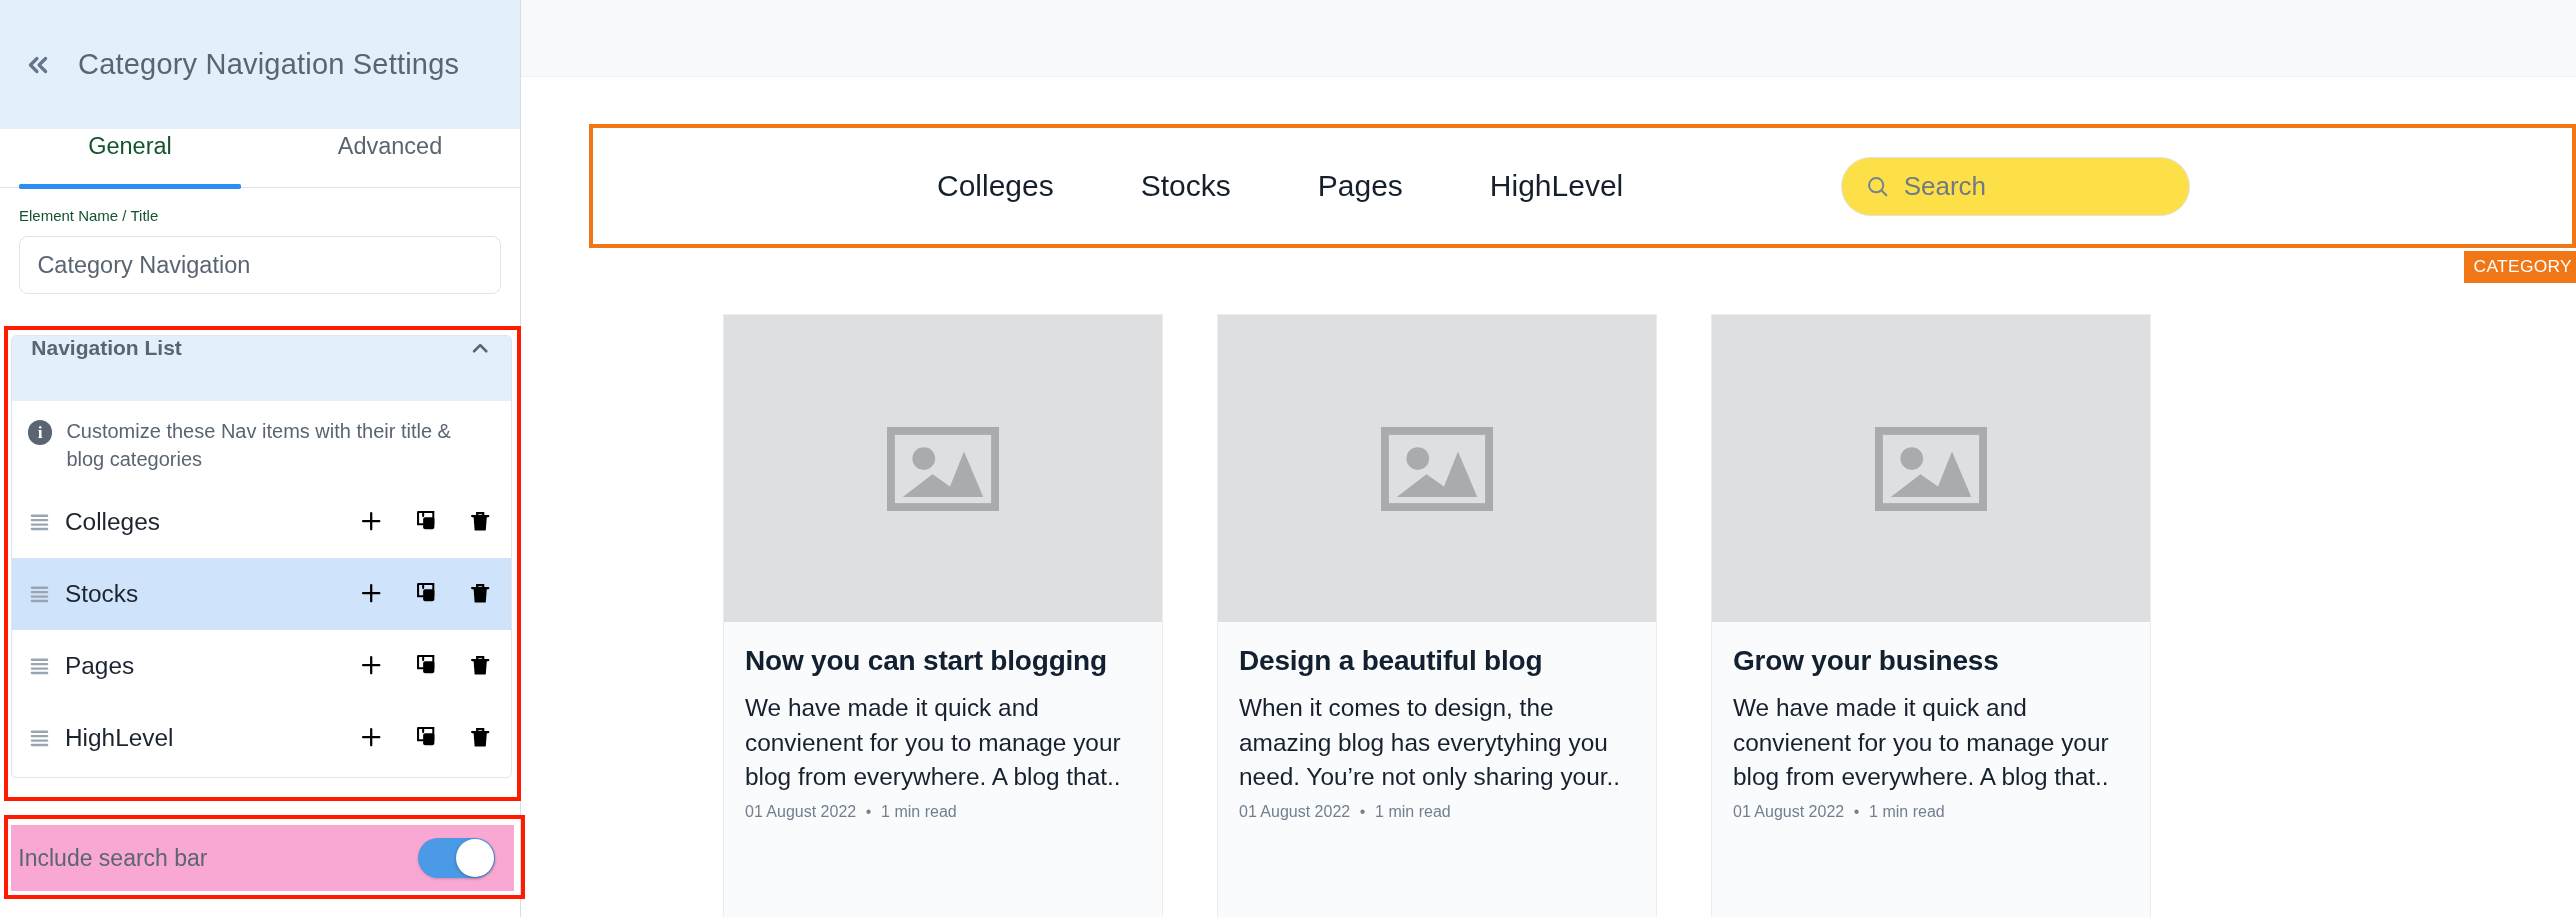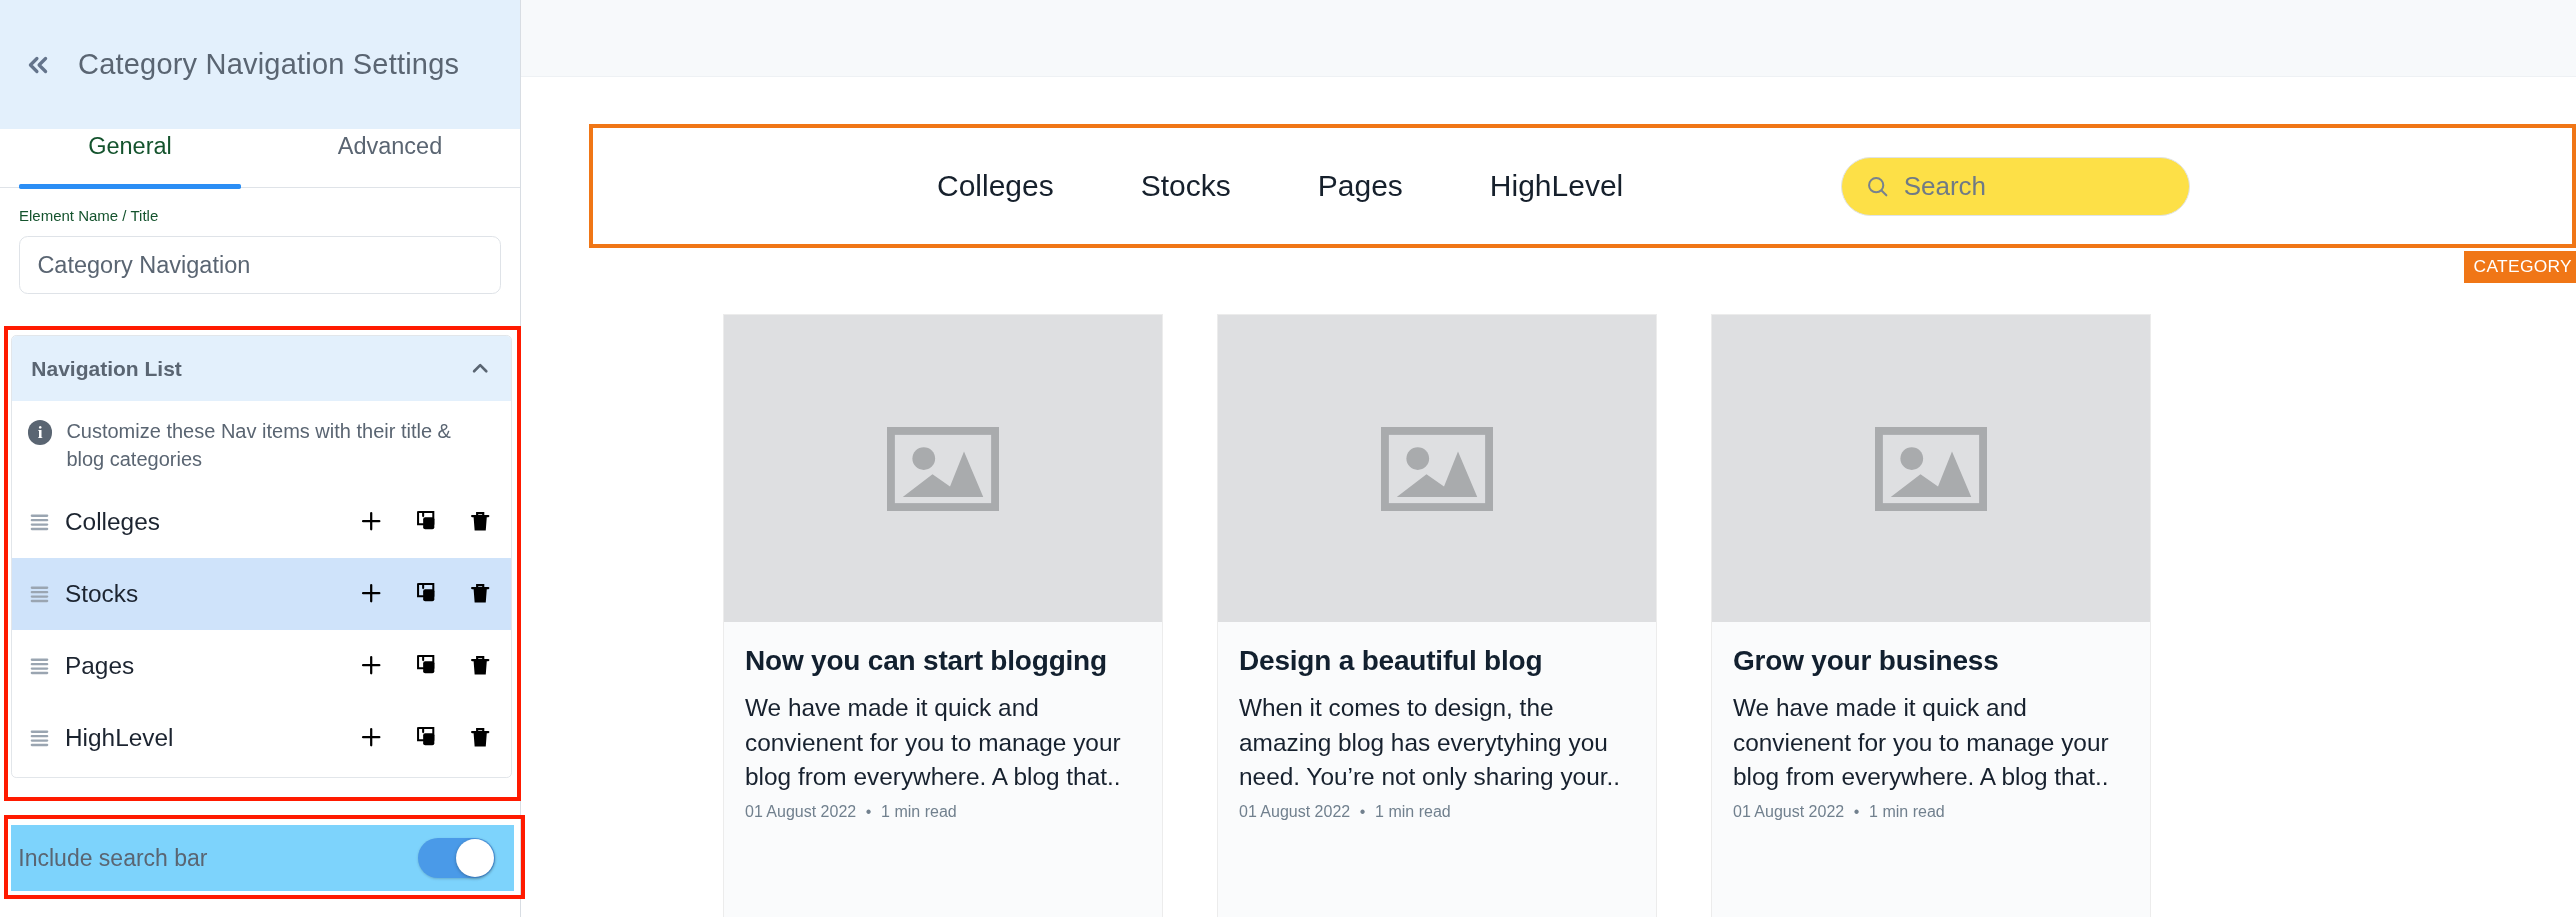--- a/index.html
+++ b/index.html
@@ -109,21 +109,21 @@
     left: 11.3px; top: 335px;
     width: 501px;
     border: 1.7px solid #e2e6ea;
     border-radius: 5.2px;
     background: #fff;
     overflow: hidden;
   }
   .nav-card-head {
     height: 65px;
     background: #e3f0fc;
-    display: flex; align-items: center;
+    display: flex; 
     padding: 0 19px;
     justify-content: space-between;
   }
   .nav-card-head span.t {
     font-size: 21px; font-weight: bold; color: #5a6572;
   }
   .chev { color: #5a6572; display:flex; }
   .chev svg { width: 24.4px; height: 24.4px; display:block;}
 
   .nav-hint {
@@ -171,21 +171,21 @@
   .act { display: flex; align-items: center; justify-content: center; cursor: pointer; color:#000; }
   .act svg { width: 24.4px; height: 24.4px; display: block; }
 
   .search-toggle-card {
     position: absolute;
     left: 11.3px; top: 825px;
     width: 503px; height: 66px;
     display: flex; align-items: center;
     justify-content: space-between;
     padding: 0 19px 0 7px;
-    background: #7dd3fc;
+    background: #f9a8d4;
   }
   .st-label { font-size: 23px; color: #5a6572; }
   .toggle {
     width: 77px; height: 40px;
     border-radius: 20px;
     background: #4a9ae8;
     position: relative;
     cursor: pointer;
     box-shadow: 0 0.9px 2.6px rgba(0,0,0,.18);
   }

